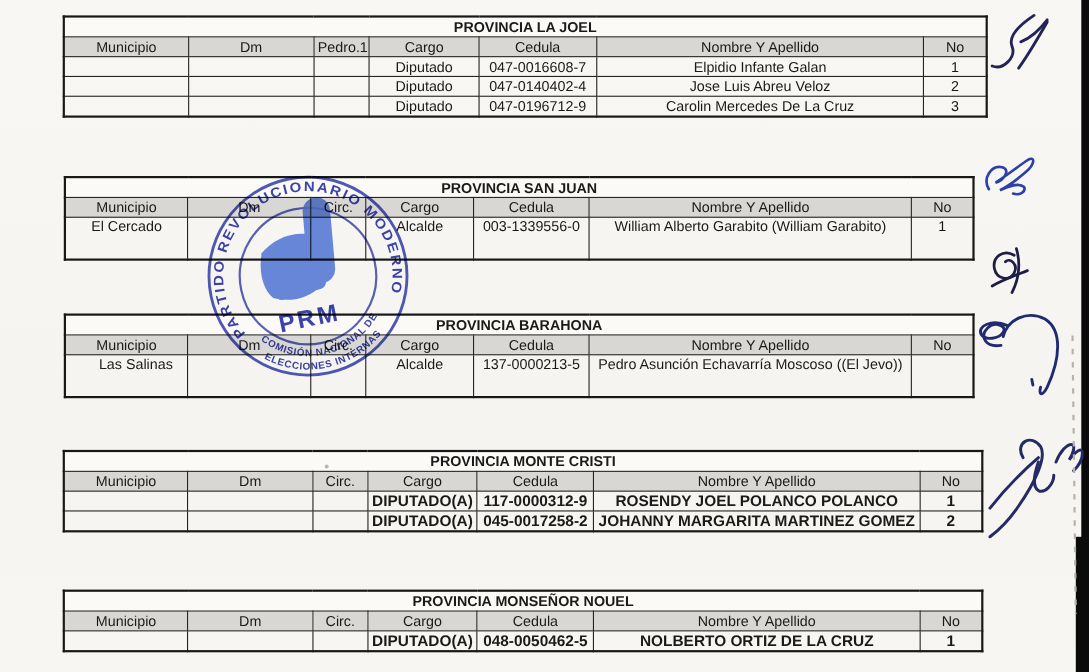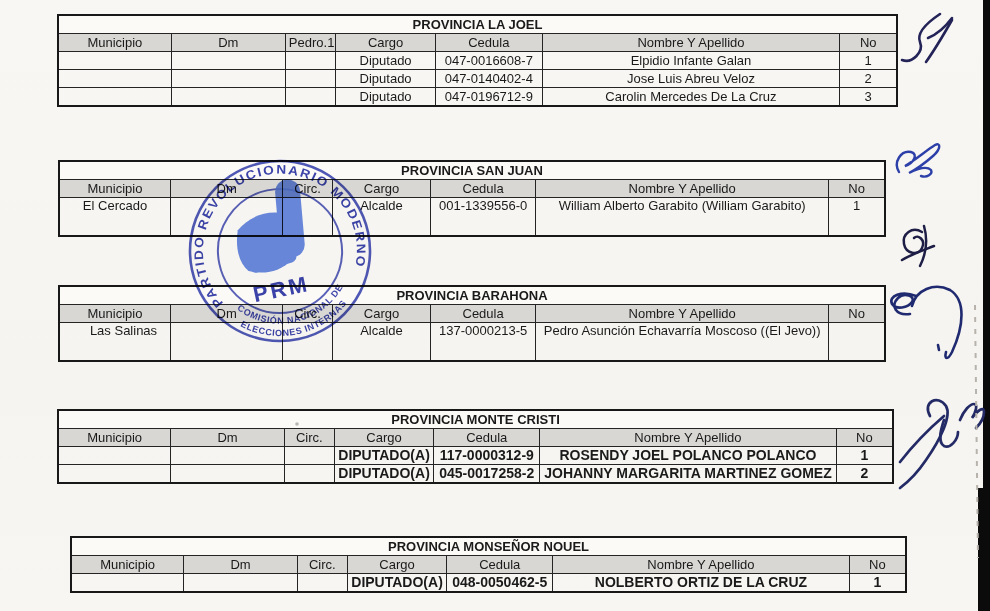--- a/index.html
+++ b/index.html
@@ -106,21 +106,21 @@
         <td>Cargo</td>
         <td>Cedula</td>
         <td>Nombre Y Apellido</td>
         <td>No</td>
       </tr>
       <tr class="data-row tall">
         <td style="vertical-align:top;">El Cercado</td>
         <td></td>
         <td></td>
         <td style="vertical-align:top;">Alcalde</td>
-        <td style="vertical-align:top;">001-1339556-0</td>
+        <td style="vertical-align:top;">003-1339556-0</td>
         <td style="vertical-align:top;">William Alberto Garabito (William Garabito)</td>
         <td style="vertical-align:top;">1</td>
       </tr>
     </tbody>
       </table>
   </div>
 
   <div class="tbl-wrap" style="left:58px;top:285px;width:828px;">
     <table class="tbl">
       <colgroup>
@@ -197,21 +197,21 @@
         <td></td>
         <td>DIPUTADO(A)</td>
         <td>045-0017258-2</td>
         <td>JOHANNY MARGARITA MARTINEZ GOMEZ</td>
         <td>2</td>
       </tr>
     </tbody>
       </table>
   </div>
 
-  <div class="tbl-wrap" style="left:70px;top:536px;width:837px;">
+  <div class="tbl-wrap" style="left:57px;top:536px;width:837px;">
     <table class="tbl caps">
       <colgroup>
           <col class="c-mun">
           <col class="c-dm">
           <col class="c-circ">
           <col class="c-cargo">
           <col class="c-ced">
           <col class="c-nom">
           <col class="c-no">
         </colgroup>

